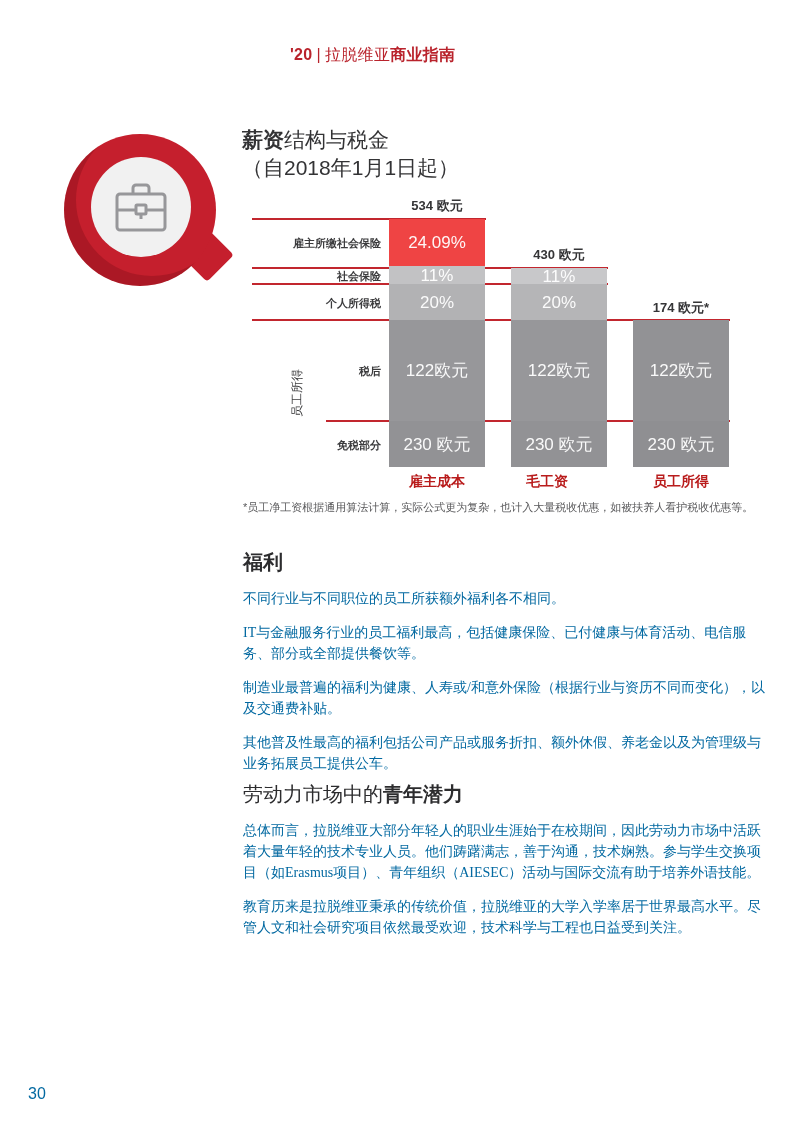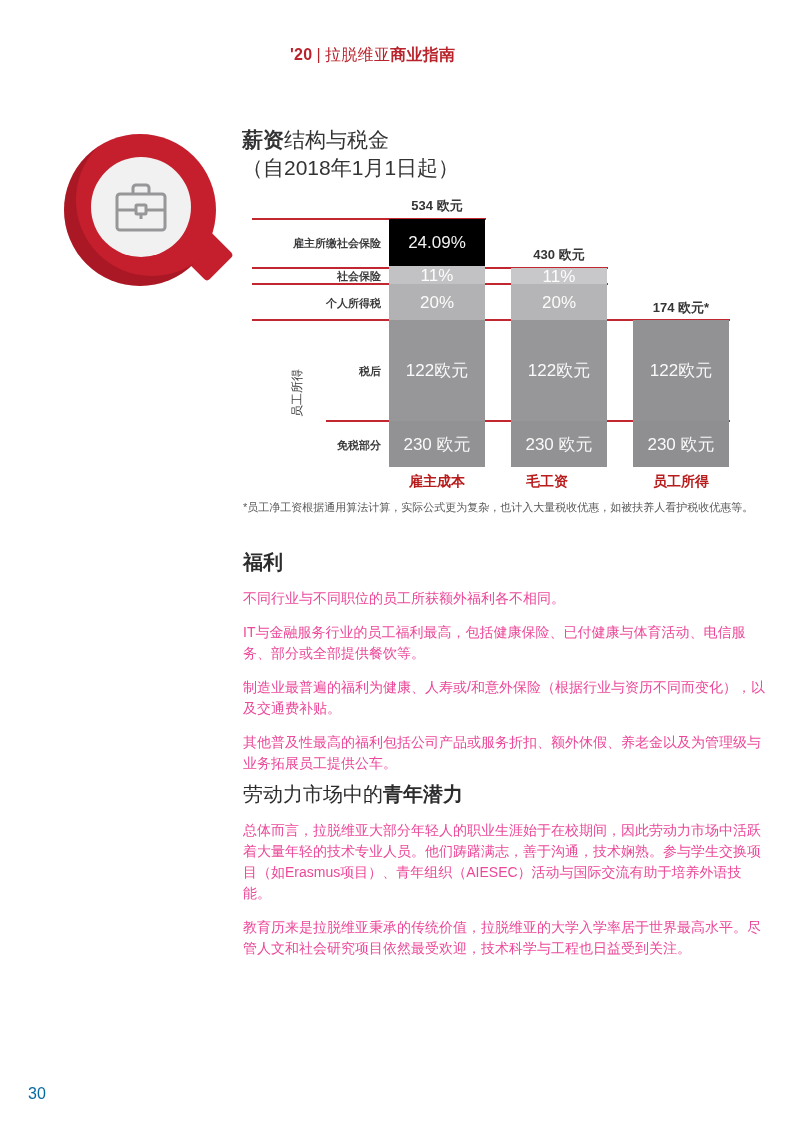--- a/index.html
+++ b/index.html
@@ -26,21 +26,21 @@
   .total{position:absolute;width:120px;text-align:center;font-size:13px;font-weight:700;color:#353537;}
   .rline{position:absolute;height:1.5px;background:#c2262e;}
   .rowlab{position:absolute;left:0;width:138px;text-align:right;font-size:11px;font-weight:600;color:#3b3b3d;line-height:18px;}
   .vlab{position:absolute;left:-14px;top:190px;width:136px;height:16px;font-size:12px;color:#3b3b3d;transform:rotate(-90deg);text-align:center;}
   .barlab{position:absolute;width:96px;top:278px;text-align:center;font-size:14px;font-weight:700;color:#b91c1c;}
   
   .footnote{position:absolute;left:243px;top:500px;width:524px;font-size:11px;color:#59595b;line-height:15px;}
   .section{position:absolute;left:243px;width:524px;}
   .section h2{margin:4px 0 14px 0;font-size:20px;line-height:24px;color:#2c2c2e;font-weight:700;}
   .section h2 .reg{font-weight:400;}
-  .section p{margin:0 0 13px 0;font-size:14px;line-height:21px;color:#ec4899;}
+  .section p{margin:0 0 13px 0;font-size:14px;line-height:21px;color:#0369a1;font-family:Liberation Serif, serif;}
   .pagenum{position:absolute;left:28px;top:1085px;font-size:16px;color:#0369a1;}
 </style>
 </head>
 <body>
 
 <div class="page">
 
   <div class="hdr" style="color:#b9232c">
     <span class="b">'20</span><span class="sep">|</span><span>拉脱维亚</span><span class="b">商业指南</span>
   </div>
@@ -80,21 +80,21 @@
 
     <div class="rowlab" style="top:39px">雇主所缴社会保险</div>
     <div class="rowlab" style="top:72px">社会保险</div>
     <div class="rowlab" style="top:99px">个人所得税</div>
     <div class="rowlab" style="top:167px">税后</div>
     <div class="rowlab" style="top:241px">免税部分</div>
 
     <div class="vlab">员工所得</div>
 
     <div class="bar" style="left:146px;top:24px">
-      <div class="seg" style="height:47px;background:#000000">
+      <div class="seg" style="height:47px;background:#ef4444">
           <span>24.09%</span>
         </div>
       <div class="seg" style="height:18px;background:#c2c2c4">
           <span>11%</span>
         </div>
       <div class="seg" style="height:36px;background:#b2b2b4">
           <span>20%</span>
         </div>
       <div class="seg" style="height:101px;background:#97979a">
           <span>122欧元</span>

